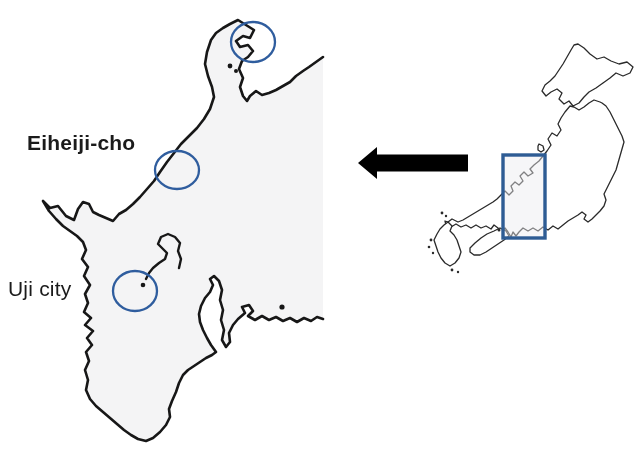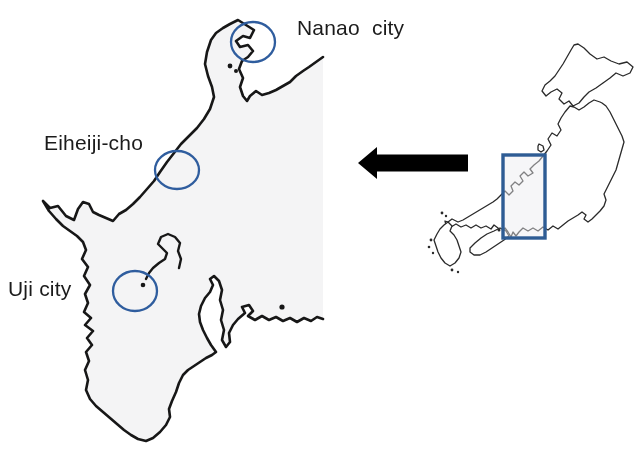--- a/index.html
+++ b/index.html
@@ -10,21 +10,21 @@
   }
   .figure-svg{position:absolute;left:0;top:0;}
   .map-label{
     position:absolute;
     color:var(--label_text,#1b1b1b);
     font-size:21px;line-height:1.1;
     white-space:pre;
     letter-spacing:0.2px;
   }
   .label-nanao{left:297px;top:16px;}
-  .label-eiheiji{left:44px;top:131px;}
+  .label-eiheiji{left:27px;top:131px;font-weight:bold;}
   .label-uji{left:8px;top:277px;}
   .coast{fill:none;stroke:var(--coastline,#171717);stroke-width:2.6;stroke-linejoin:round;stroke-linecap:round;}
   .landfill{fill:var(--land_fill,#f4f4f5);stroke:none;}
   .lake{fill:none;stroke:var(--coastline,#171717);stroke-width:2.4;stroke-linejoin:round;stroke-linecap:round;}
   .isle{fill:var(--coastline,#171717);stroke:none;}
   .marker{fill:none;stroke:var(--marker_outline,#2F5D9E);stroke-width:2.3;}
   .inset{fill:#ffffff;stroke:var(--inset_outline,#2a2a2a);stroke-width:1.3;stroke-linejoin:round;}
   .inset-dot{fill:var(--inset_outline,#2a2a2a);stroke:none;}
   .regionbox{fill:rgba(234,236,239,0.45);stroke:var(--region_box,#2E5C94);stroke-width:3.4;}
   .arrow{fill:var(--arrow,#000);stroke:none;}
@@ -134,16 +134,15 @@
       <circle class="inset-dot" cx="429" cy="247" r="1.3"></circle>
       <circle class="inset-dot" cx="433" cy="253" r="1.2"></circle>
       <circle class="inset-dot" cx="452" cy="270" r="1.4"></circle>
       <circle class="inset-dot" cx="458" cy="272" r="1.2"></circle>
       <circle class="inset-dot" cx="499" cy="230" r="1.5"></circle>
 
       <rect class="regionbox" x="503" y="155" width="42" height="83"></rect>
     </g>
   </svg>
 
-  <div class="map-label label-nanao">Nanao  city</div>
   <div class="map-label label-eiheiji">Eiheiji-cho</div>
   <div class="map-label label-uji">Uji city</div>
 </div>
 
 </body></html>

